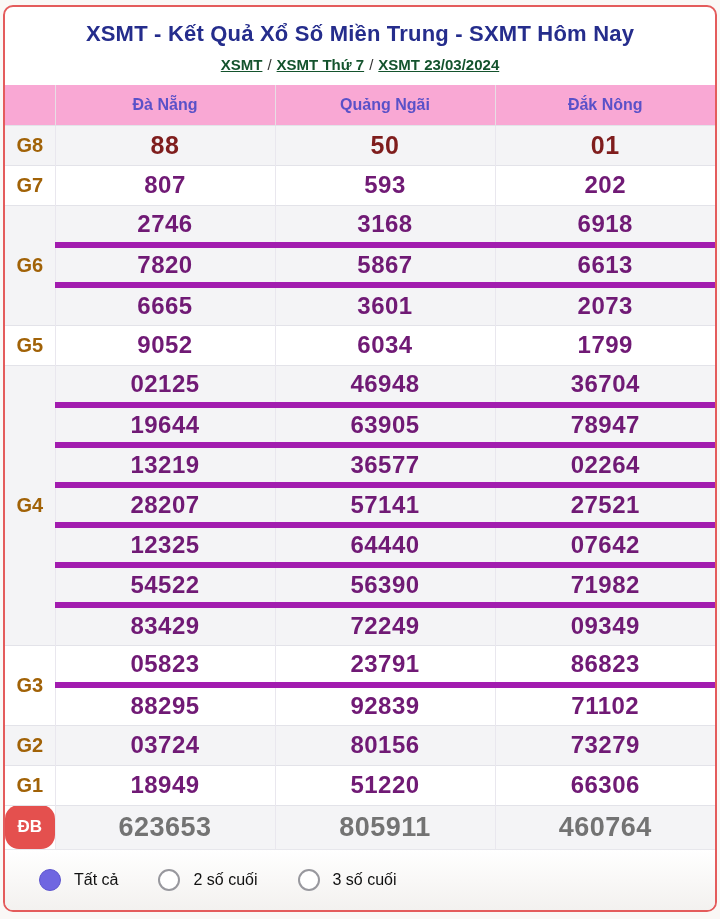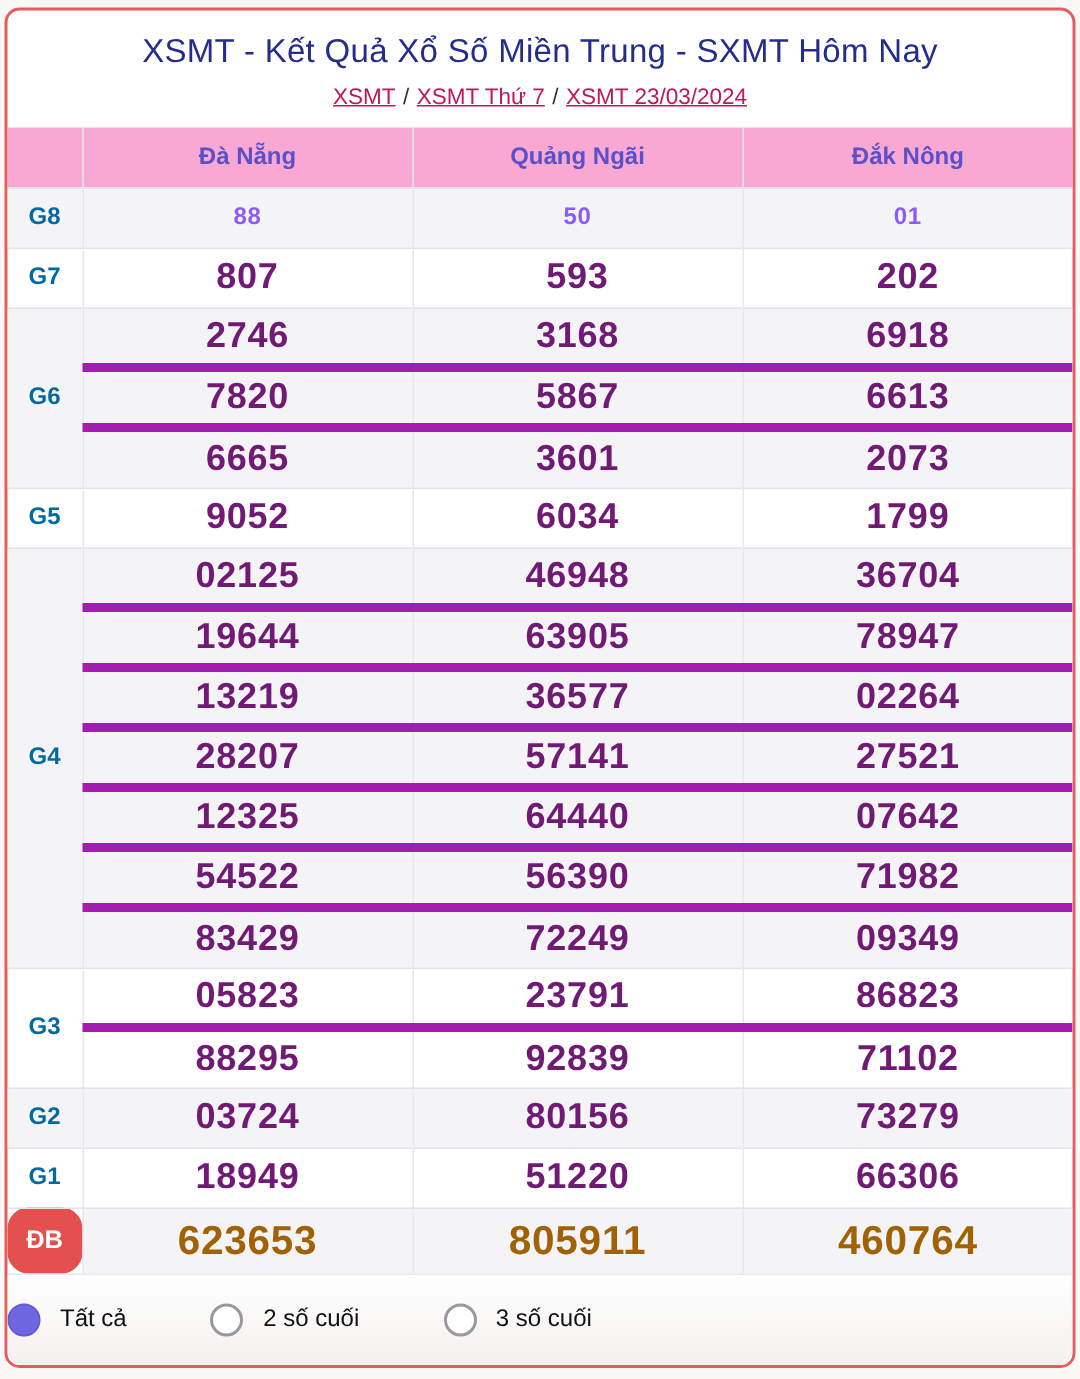--- a/index.html
+++ b/index.html
@@ -16,34 +16,34 @@
     margin: 5px 3px 0 3px;
     background: #ffffff;
     border: 2px solid #e45c5c;
     border-radius: 10px;
     overflow: hidden;
   }
   .card-header { text-align: center; padding-top: 14px; }
   .page-title {
     color: #252d8c;
     font-size: 22px;
-    font-weight: normal;
+    font-weight: bold;
     letter-spacing: 0.2px;
   }
   .breadcrumb {
     margin-top: 9px;
     margin-bottom: 12px;
     font-size: 15px;
     color: #222;
   }
   .bc-link {
-    color: #be185d;
+    color: #14532d;
     text-decoration: underline;
     cursor: pointer;
-    font-weight: 400;
+    font-weight: 700;
   }
   .bc-sep { color: #333; margin: 0 5px; }
   table.results {
     width: 100%;
     border-collapse: collapse;
     table-layout: fixed;
   }
   table.results col.label-col { width: 50px; }
   tr.header-row th {
     background: #f9a8d4;
@@ -55,45 +55,46 @@
   }
   tr.header-row th:first-child { border-left: none; }
   td {
     text-align: center;
     height: 40px;
     border-left: 1px solid #e9e7ee;
     border-top: 1px solid #e3e3e9;
   }
   tr.sub-row td { border-top: 6px solid #a21caf; }
   td.label-cell {
-    font-size: 16px;
-    font-weight: bold;
-    color: #0369a1;
+    font-size: 20px;
+    font-weight: bold;
+    color: #a16207;
     border-left: none;
   }
   tr.shaded td { background: #f4f4f6; }
   td.value-cell {
     font-size: 24px;
     font-weight: bold;
     color: #701a75;
     letter-spacing: 0.5px;
   }
-  td.value-cell.red { color: #8b5cf6; font-size: 16px; }
-  td.value-cell.db { color: #a16207; font-size: 27px; height: 44px; }
+  td.value-cell.red { color: #7f1d1d; font-size: 25px; }
+  td.value-cell.db { color: #737373; font-size: 27px; height: 44px; }
   td.label-cell.special {
     background: #e4504e !important;
     color: #ffffff;
     font-size: 17px;
     border-radius: 14px;
   }
   .filters {
     display: flex;
     align-items: center;
     height: 61px;
-    gap: 56px;
+    padding-left: 34px;
+    gap: 40px;
     border-top: 1px solid #e7e7ec;
     background: linear-gradient(#ffffff, #f3f1ef);
   }
   .filter-option {
     display: flex;
     align-items: center;
     gap: 13px;
     cursor: pointer;
   }
   .radio {

